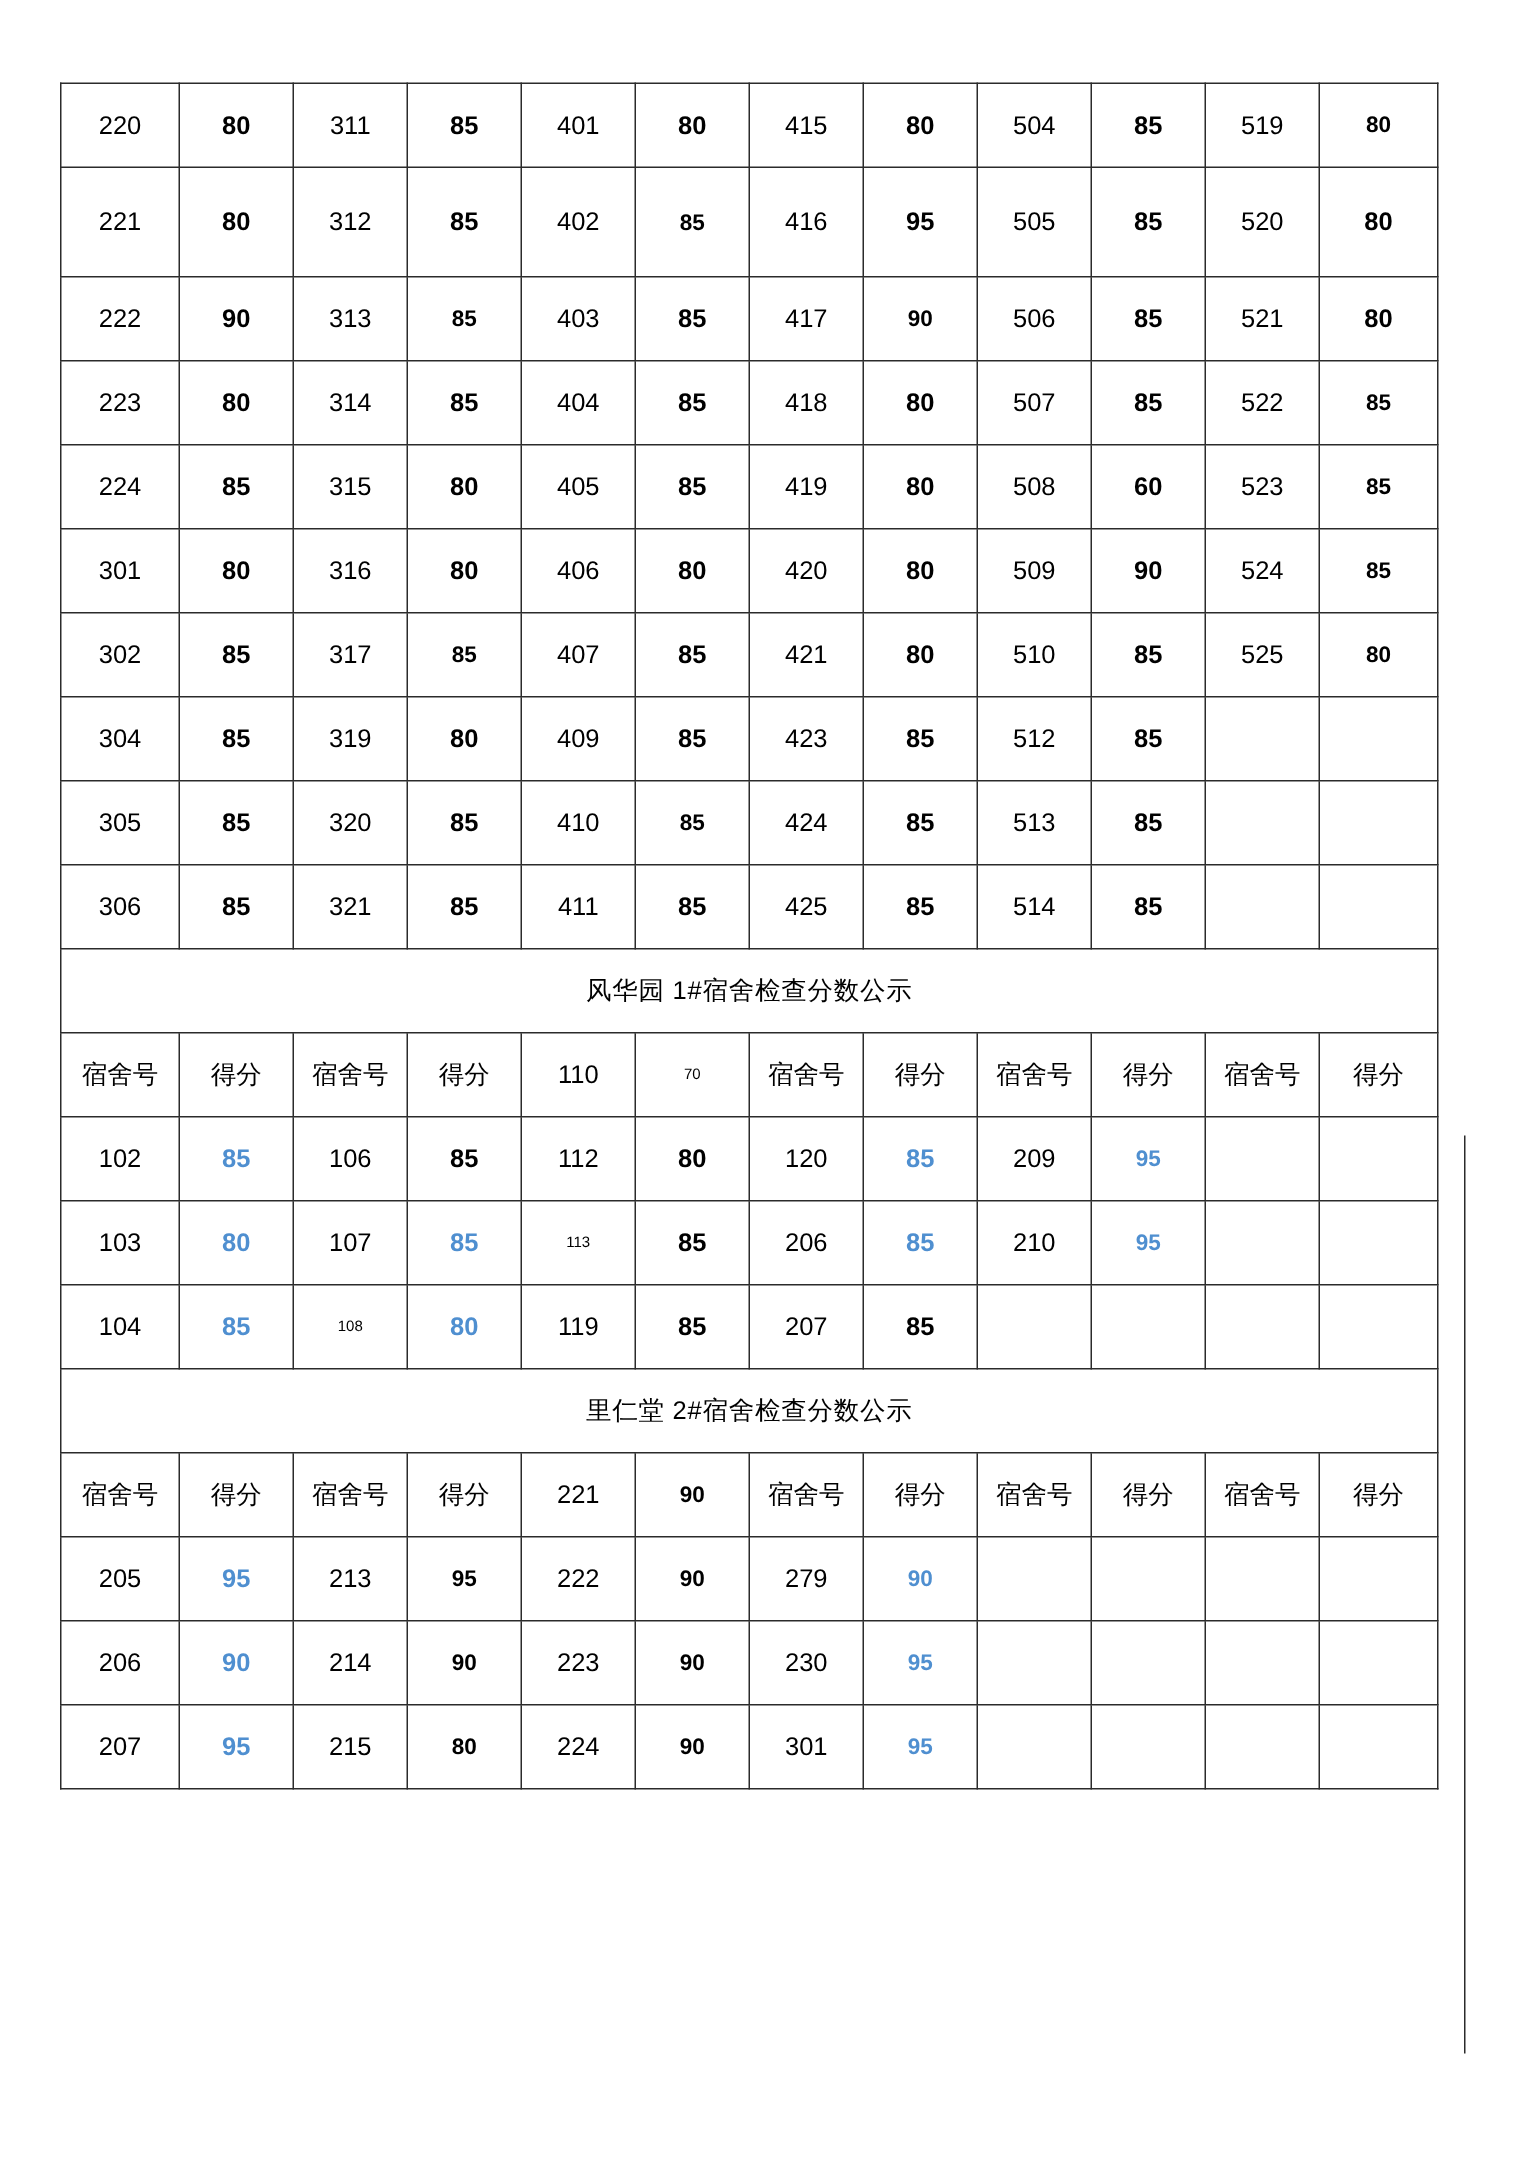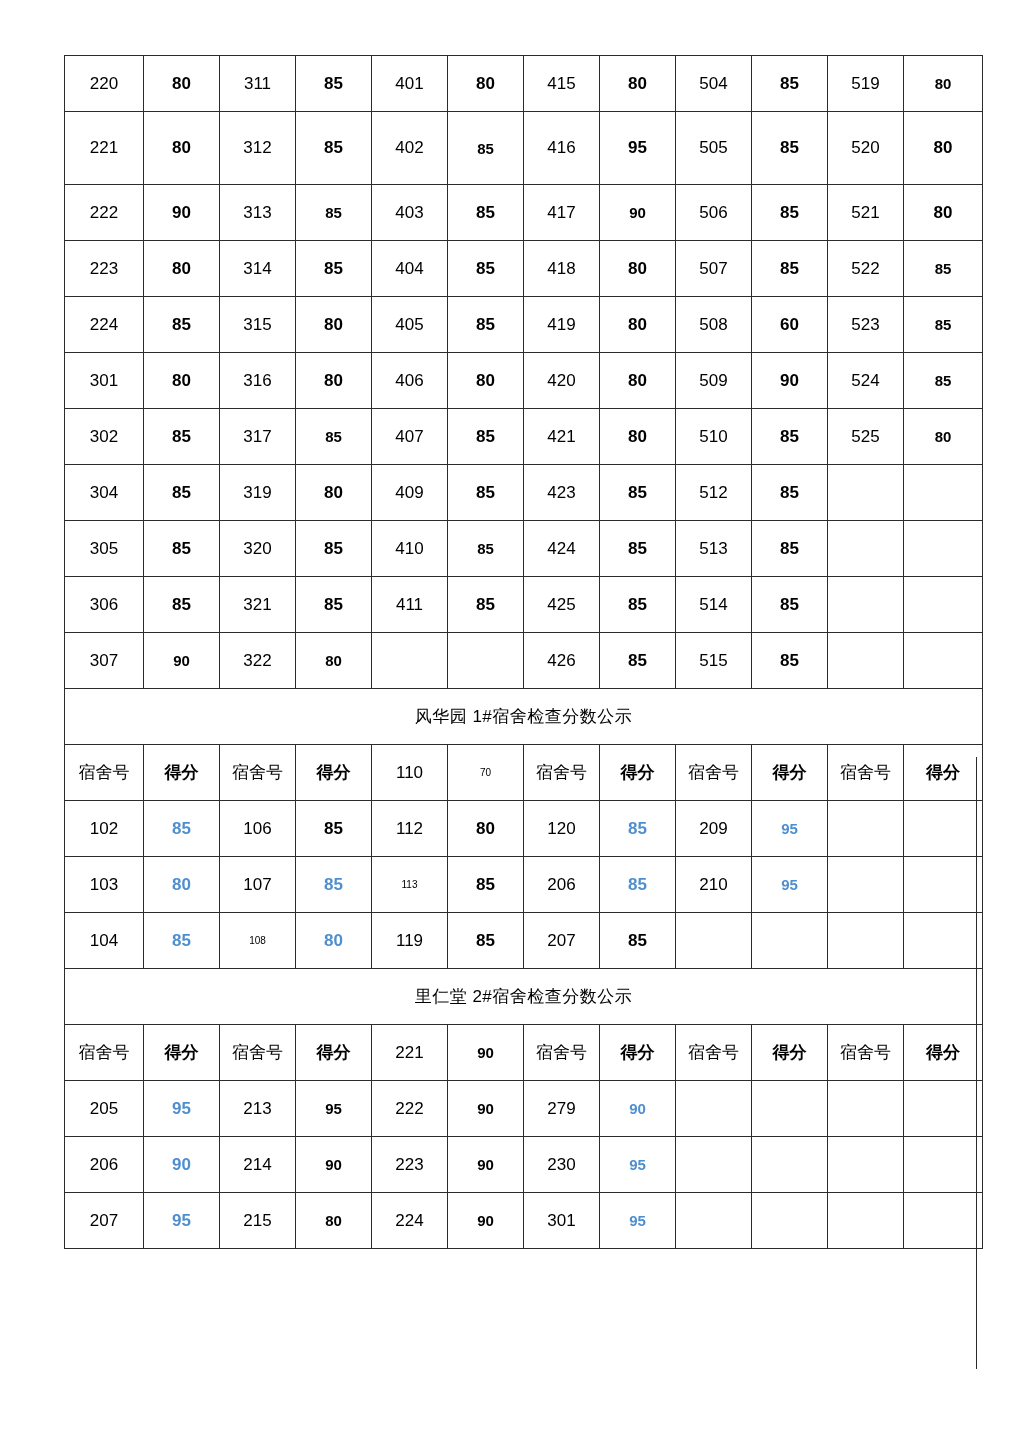--- a/index.html
+++ b/index.html
@@ -12,21 +12,21 @@
     height: 1448px;
     font-family: "Liberation Sans", sans-serif;
     color: #000000;
     overflow: hidden;
   }
   .page {
     position: relative;
     width: 1024px;
     height: 1448px;
     box-sizing: border-box;
-    padding: 55px 48px 0 64px;
+    padding: 55px 48px 0 40px;
   }
   table.grid {
     border-collapse: collapse;
     table-layout: fixed;
     width: 908px;
   }
   table.grid td {
     border: 1px solid #2b2b2b;
     height: 55px;
     text-align: center;
@@ -58,21 +58,21 @@
   td.empty {
     border: 1px solid #2b2b2b;
   }
   td.nob {
     border: none;
   }
   td.header-cell {
     font-size: 17px;
   }
   td.header-cell.b {
-    font-weight: bold;
+    font-weight: normal;
   }
   td.title {
     font-size: 21px;
     font-weight: normal;
     height: 58px;
     letter-spacing: 0.5px;
   }
   td.leftnum {
     text-align: left;
     padding-left: 8px;
@@ -241,34 +241,20 @@
         <td class="score">85</td>
         <td class="num">411</td>
         <td class="score">85</td>
         <td class="num">425</td>
         <td class="score">85</td>
         <td class="num">514</td>
         <td class="score">85</td>
         <td class="nob"></td>
         <td class="nob"></td>
       </tr>
-      <tr>
-        <td class="num">307</td>
-        <td class="score sm">90</td>
-        <td class="num">322</td>
-        <td class="score sm">80</td>
-        <td class="empty"></td>
-        <td class="empty"></td>
-        <td class="num">426</td>
-        <td class="score">85</td>
-        <td class="num">515</td>
-        <td class="score">85</td>
-        <td class="nob"></td>
-        <td class="nob"></td>
-      </tr>
 
       <tr>
         <td class="title" colspan="12">风华园 1#宿舍检查分数公示</td>
       </tr>
 
       <tr>
         <td class="header-cell">宿舍号</td>
         <td class="header-cell b">得分</td>
         <td class="header-cell">宿舍号</td>
         <td class="header-cell b">得分</td>

